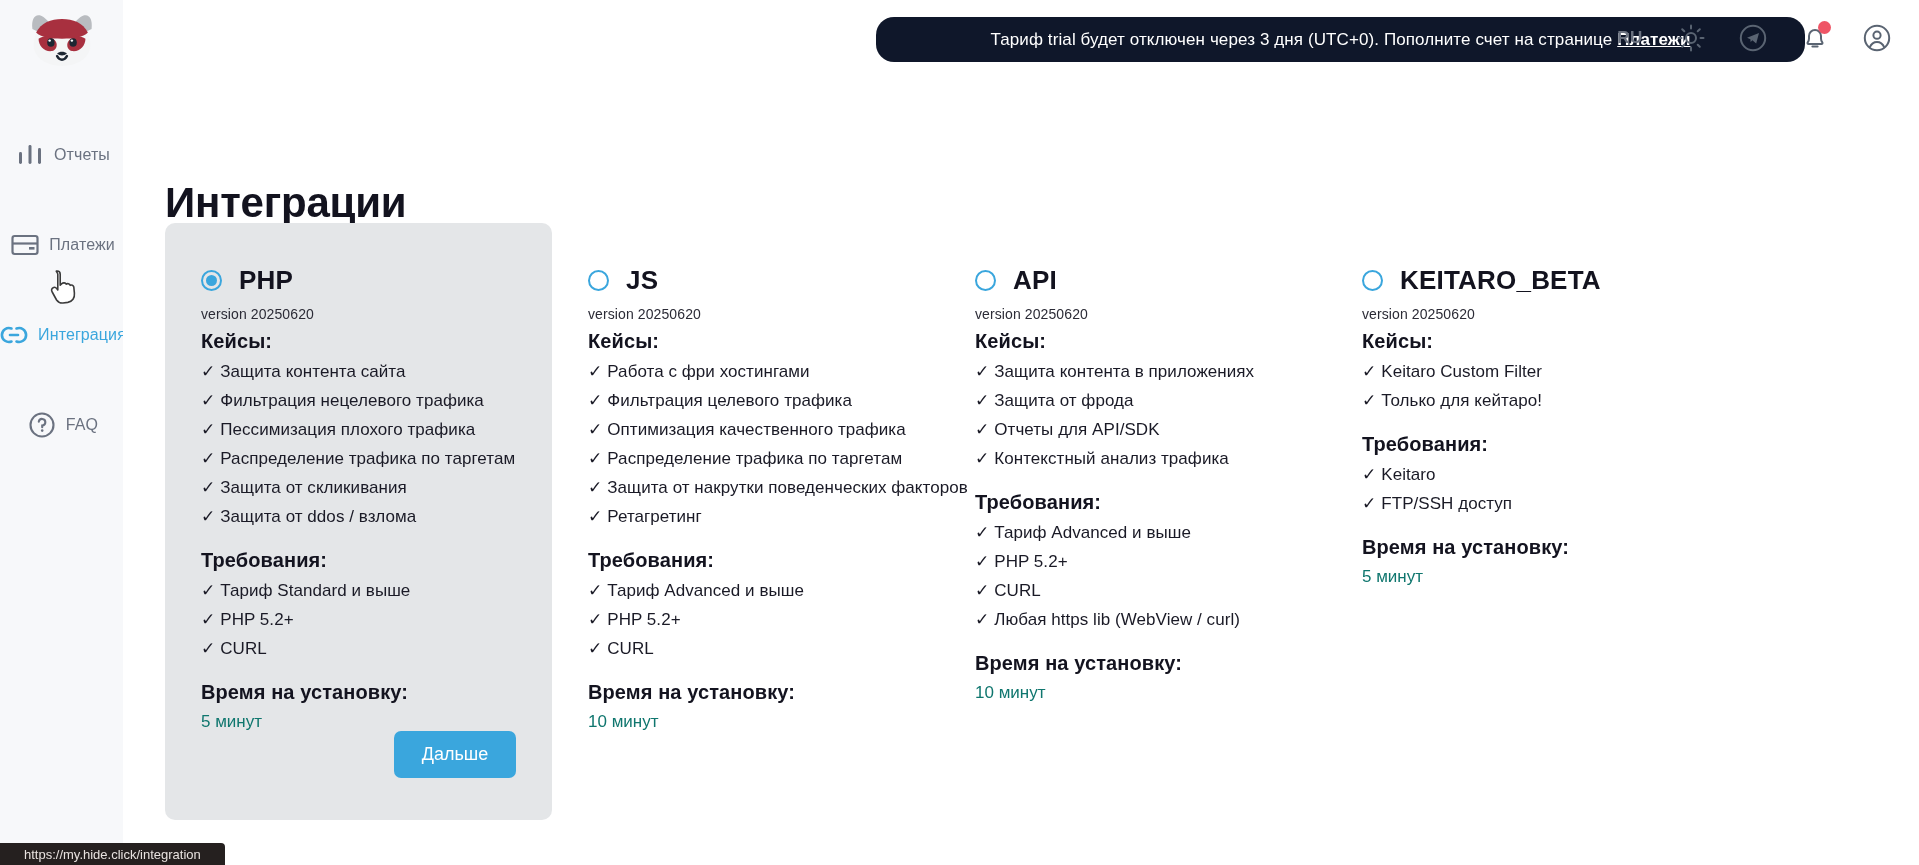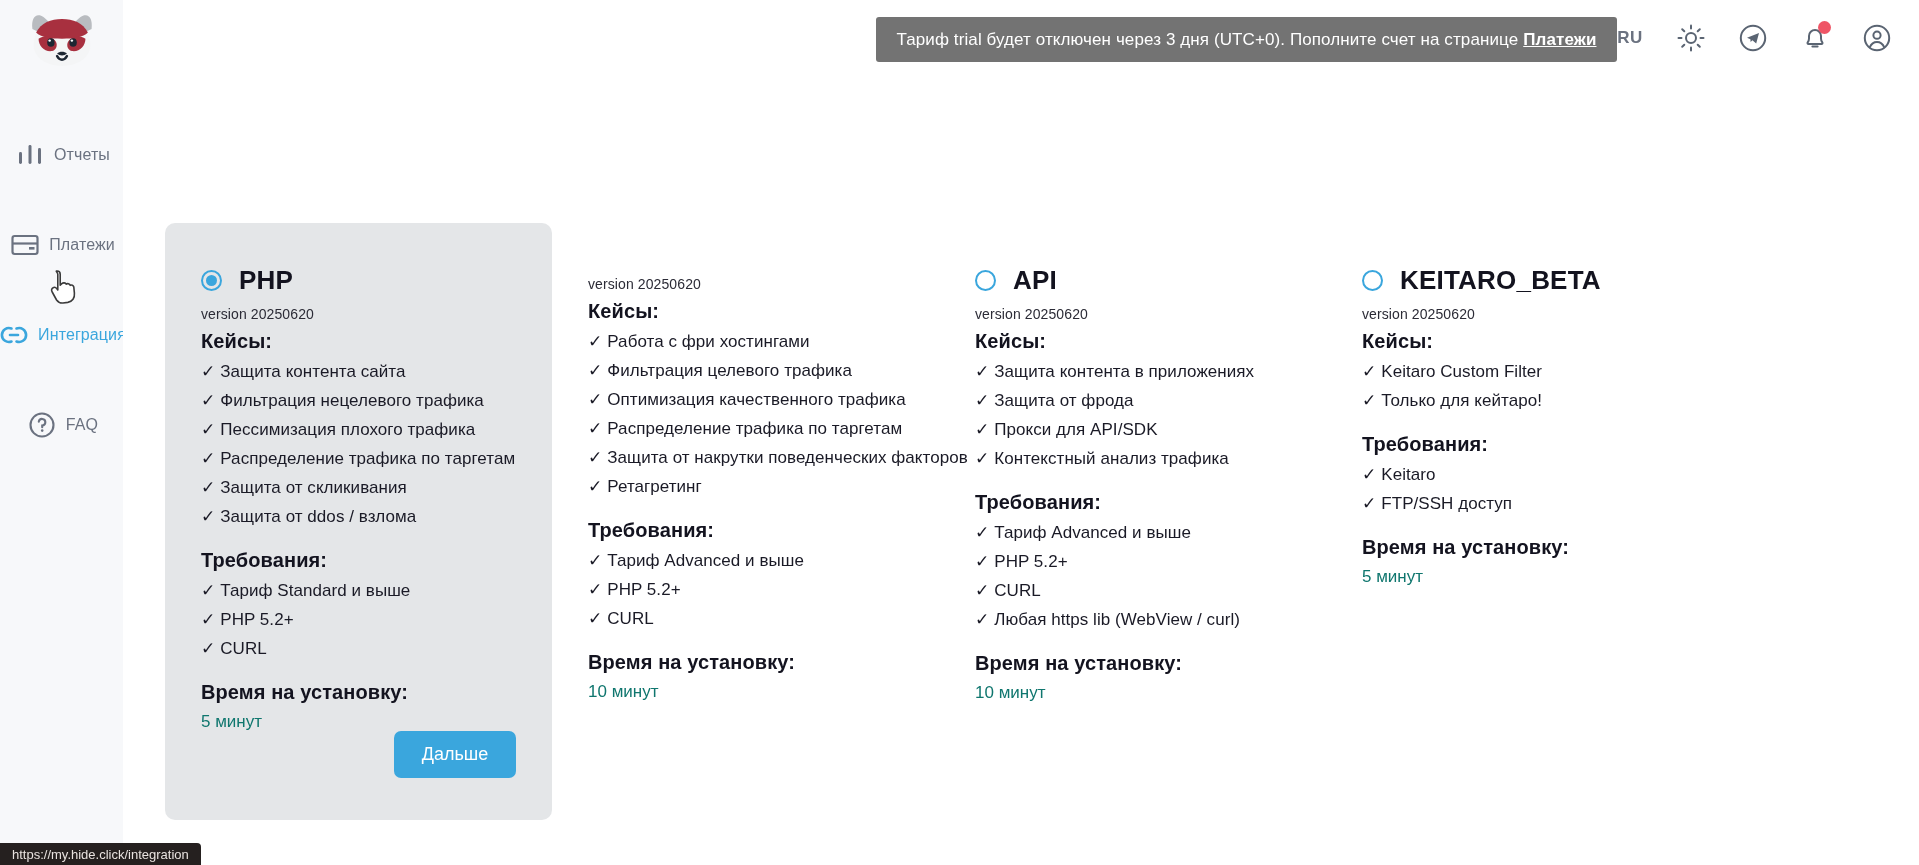--- a/index.html
+++ b/index.html
@@ -32,22 +32,22 @@
 
   
   .cursor-hand { position:absolute; left:47px; top:268px; width:34px; height:40px; pointer-events:none; }
 
   
   .topbar {
     position:absolute; left:123px; top:0; right:0; height:75px;
     background:#ffffff; display:flex; align-items:center; justify-content:flex-end;
   }
   .alert {
-    position:absolute; left:753px; top:17px; width:741px; height:45px;
-    background:#737373; border-radius:3px;
+    position:absolute; left:753px; top:17px; width:929px; height:45px;
+    background:#0f172a; border-radius:18px;
     display:flex; align-items:center; justify-content:center;
     color:#ffffff; font-size:17px; letter-spacing:.1px; white-space:nowrap;
   }
   .alert-link { color:#fff; font-weight:bold; text-decoration:underline; margin-left:5px; cursor:pointer; }
   .topicons { position:absolute; right:28px; top:0; height:75px; display:flex; align-items:center; gap:34px; }
   .lang { font-size:17px; font-weight:bold; color:#6b7280; letter-spacing:.6px; cursor:pointer; }
   .ticon { width:28px; height:28px; color:#5a6472; position:relative; cursor:pointer; display:block; }
   .badge {
     position:absolute; right:-2px; top:-3px; width:13px; height:13px;
     border-radius:50%; background:#ef5566;
@@ -88,21 +88,21 @@
     background:#3aa6dd; color:#fff; border:none; border-radius:7px;
     width:122px; height:47px; font-size:18px; cursor:pointer;
     font-family:"Liberation Sans", sans-serif;
   }
 
   
   .statusbar {
     position:absolute; left:0; bottom:0; height:22px;
     background:#25201f; color:#e8e2df;
     font-size:13px; display:flex; align-items:center;
-    padding:0 12px; border-top-right-radius:4px;
+    padding:0 24px; border-top-right-radius:4px;
     font-family:"Liberation Sans", sans-serif;
   }
 </style>
 </head>
 <body>
 
 <div id="app">
 
   <aside class="sidebar">
     <div class="logo">
@@ -221,20 +221,21 @@
         <svg viewBox="0 0 28 28" width="28" height="28" aria-hidden="true">
           <circle cx="14" cy="14" r="12.2" fill="none" stroke="#5a6472" stroke-width="2"></circle>
           <circle cx="14" cy="11.2" r="3.6" fill="none" stroke="#5a6472" stroke-width="2"></circle>
           <path d="M6.8 23.2 c1.5 -3.6 4.2 -5.3 7.2 -5.3 c3 0 5.7 1.7 7.2 5.3" fill="none" stroke="#5a6472" stroke-width="2" stroke-linecap="round"></path>
         </svg>
       </span>
     </div>
   </header>
 
   <main class="page">
+    <h1 class="page-title">Интеграции</h1>
 
     <section class="cards">
 
       <article class="card selected">
         <div class="card-head">
           <span class="radio on">
               <span class="dot"></span>
             </span>
           <span class="card-name">PHP</span>
         </div>
@@ -249,20 +250,24 @@
         <div class="sect gap">Требования:</div>
         <div class="li"><span class="chk">✓</span><span>Тариф Standard и выше</span></div>
         <div class="li"><span class="chk">✓</span><span>PHP 5.2+</span></div>
         <div class="li"><span class="chk">✓</span><span>CURL</span></div>
         <div class="sect gap">Время на установку:</div>
         <div class="plain">5 минут</div>
         <button class="next-btn">Дальше</button>
       </article>
 
       <article class="card">
+        <div class="card-head">
+          <span class="radio"></span>
+          <span class="card-name">JS</span>
+        </div>
         <div class="version">version 20250620</div>
         <div class="sect">Кейсы:</div>
         <div class="li"><span class="chk">✓</span><span>Работа с фри хостингами</span></div>
         <div class="li"><span class="chk">✓</span><span>Фильтрация целевого трафика</span></div>
         <div class="li"><span class="chk">✓</span><span>Оптимизация качественного трафика</span></div>
         <div class="li"><span class="chk">✓</span><span>Распределение трафика по таргетам</span></div>
         <div class="li"><span class="chk">✓</span><span>Защита от накрутки поведенческих факторов</span></div>
         <div class="li"><span class="chk">✓</span><span>Ретагретинг</span></div>
         <div class="sect gap">Требования:</div>
         <div class="li"><span class="chk">✓</span><span>Тариф Advanced и выше</span></div>
@@ -274,21 +279,21 @@
 
       <article class="card">
         <div class="card-head">
           <span class="radio"></span>
           <span class="card-name">API</span>
         </div>
         <div class="version">version 20250620</div>
         <div class="sect">Кейсы:</div>
         <div class="li"><span class="chk">✓</span><span>Защита контента в приложениях</span></div>
         <div class="li"><span class="chk">✓</span><span>Защита от фрода</span></div>
-        <div class="li"><span class="chk">✓</span><span>Прокси для API/SDK</span></div>
+        <div class="li"><span class="chk">✓</span><span>Отчеты для API/SDK</span></div>
         <div class="li"><span class="chk">✓</span><span>Контекстный анализ трафика</span></div>
         <div class="sect gap">Требования:</div>
         <div class="li"><span class="chk">✓</span><span>Тариф Advanced и выше</span></div>
         <div class="li"><span class="chk">✓</span><span>PHP 5.2+</span></div>
         <div class="li"><span class="chk">✓</span><span>CURL</span></div>
         <div class="li"><span class="chk">✓</span><span>Любая https lib (WebView / curl)</span></div>
         <div class="sect gap">Время на установку:</div>
         <div class="plain">10 минут</div>
       </article>
 

